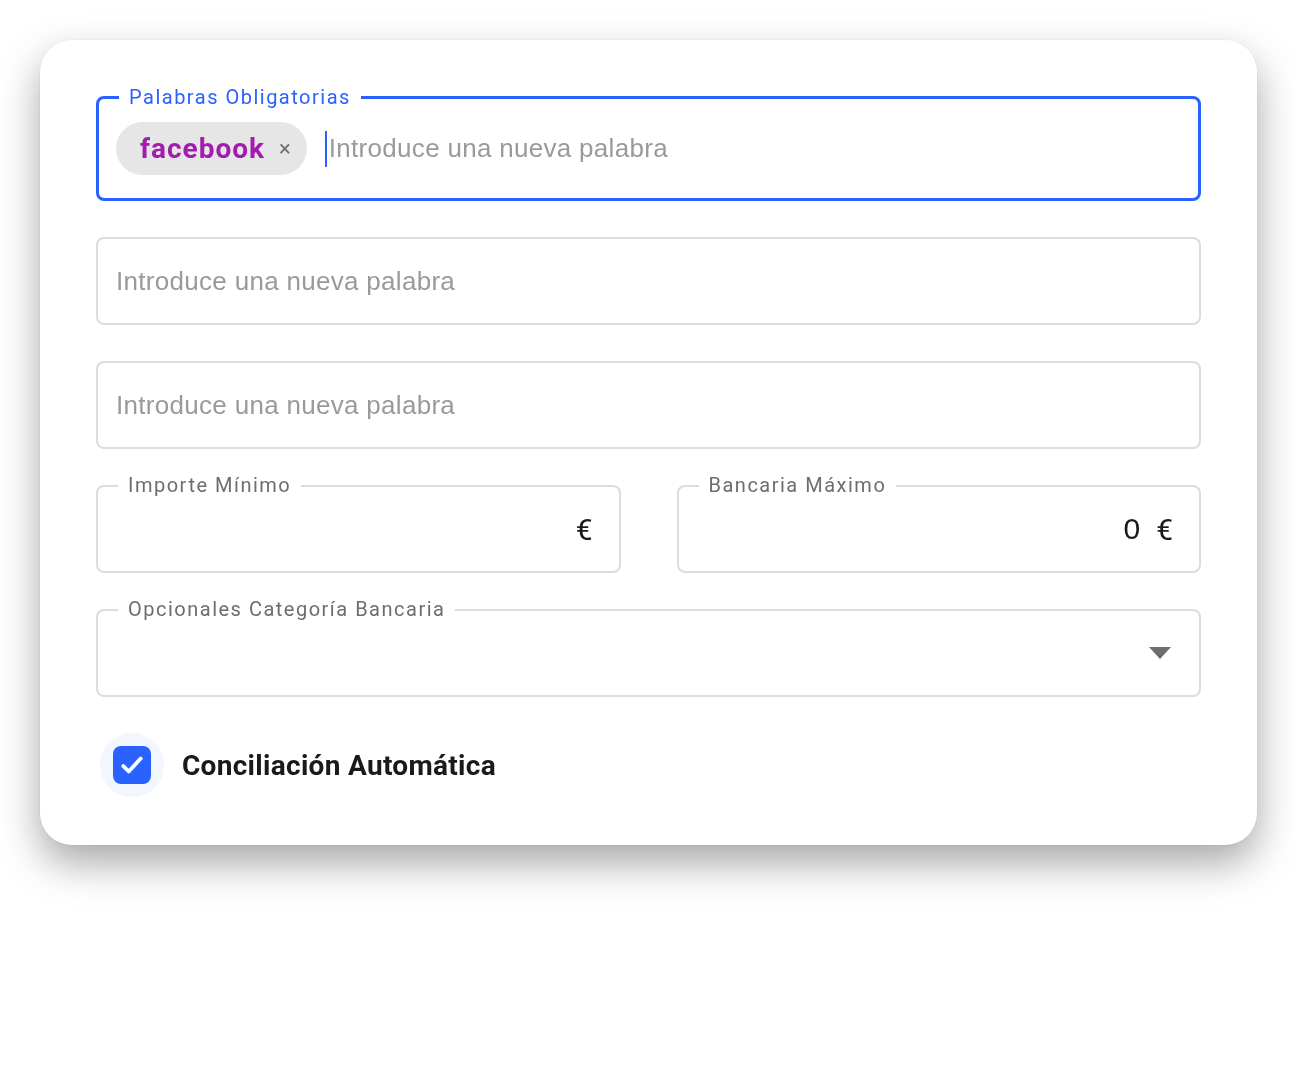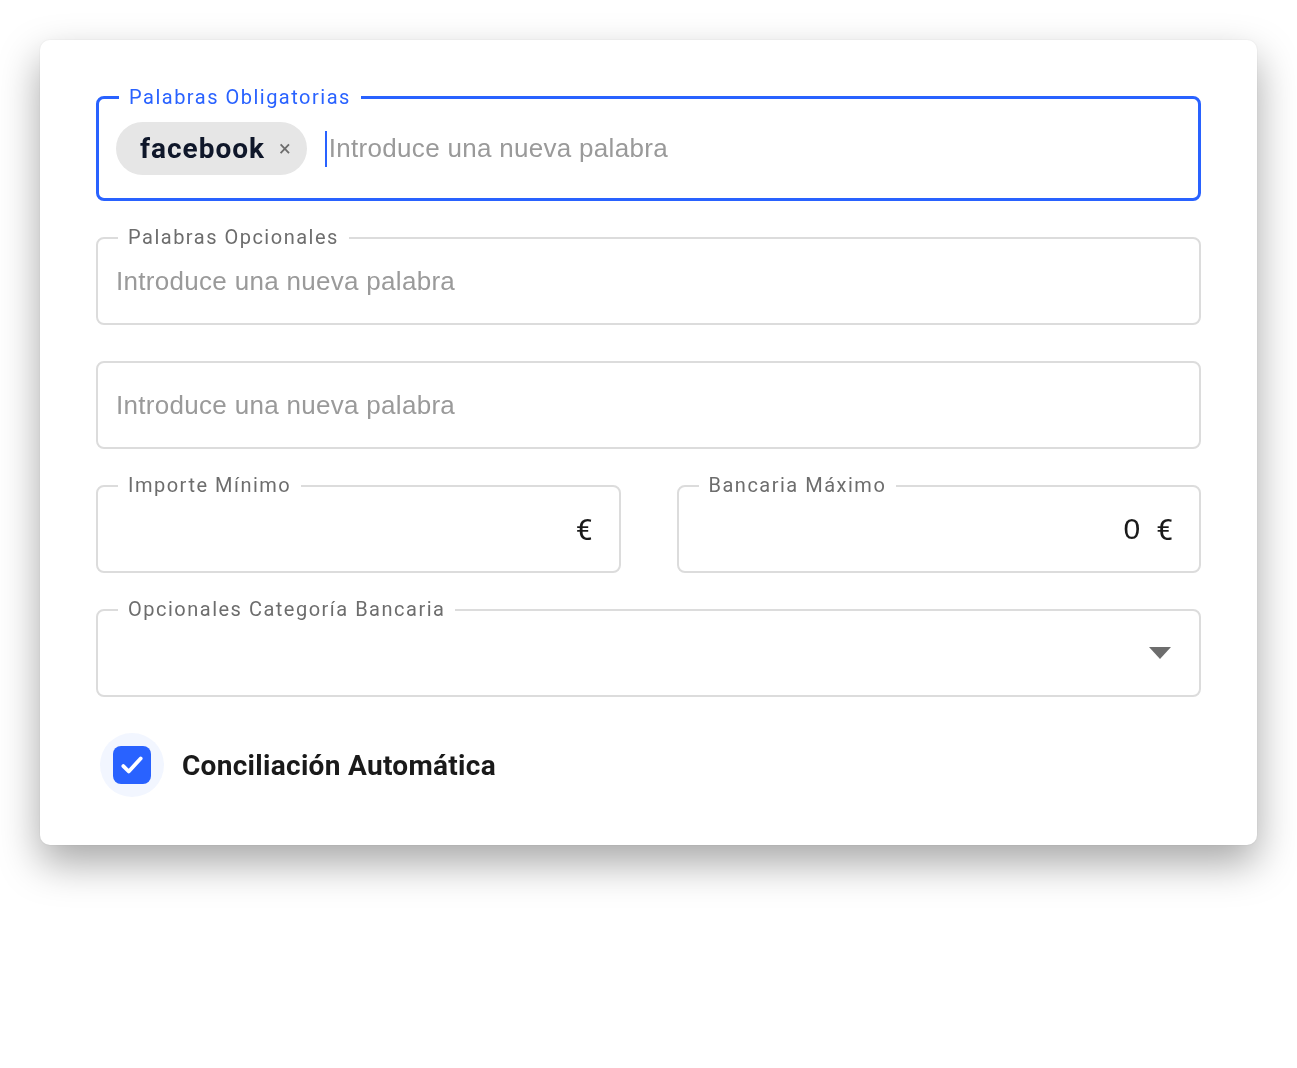--- a/index.html
+++ b/index.html
@@ -8,21 +8,21 @@
     font-family: -apple-system, BlinkMacSystemFont, "Segoe UI", Roboto, "Helvetica Neue", Arial, sans-serif;
     background: #fff;
     display: flex;
     align-items: flex-start;
     justify-content: flex-start;
     padding: 40px;
   }
   .card {
     width: 1274px;
     background: #fff;
-    border-radius: 10px;
+    border-radius: 32px;
     box-shadow: 0 18px 40px rgba(0,0,0,0.35), 0 0 0 1px rgba(0,0,0,0.02);
     padding: 56px 56px 48px 56px;
   }
   .field {
     position: relative;
     border: 2px solid #dcdcdc;
     border-radius: 8px;
     padding: 24px 18px;
     margin-bottom: 36px;
     display: flex;
@@ -51,21 +51,21 @@
     align-items: center;
     background: #e6e6e6;
     border-radius: 999px;
     padding: 10px 16px 10px 24px;
     margin-right: 18px;
   }
   .chip-label {
     font-size: 28px;
     font-weight: 700;
     letter-spacing: 1px;
-    color: #0f172a;
+    color: #a21caf;
   }
   .chip-x {
     margin-left: 14px;
     font-size: 22px;
     color: #6d6d6d;
     cursor: pointer;
     line-height: 1;
   }
   .word-input {
     flex: 1;
@@ -154,21 +154,20 @@
     <span class="legend">Palabras Obligatorias</span>
     <span class="chip">
       <span class="chip-label">facebook</span>
       <span class="chip-x">×</span>
     </span>
     <span class="caret"></span>
     <input class="word-input" type="text" placeholder="Introduce una nueva palabra" style="">
   </div>
 
   <div class="field">
-    <span class="legend">Palabras Opcionales</span>
     <input class="word-input" type="text" placeholder="Introduce una nueva palabra" style="">
   </div>
 
   <div class="field">
     <input class="word-input" type="text" placeholder="Introduce una nueva palabra" style="">
   </div>
 
   <div class="row2">
     <div class="field">
       <span class="legend">Importe Mínimo</span>

